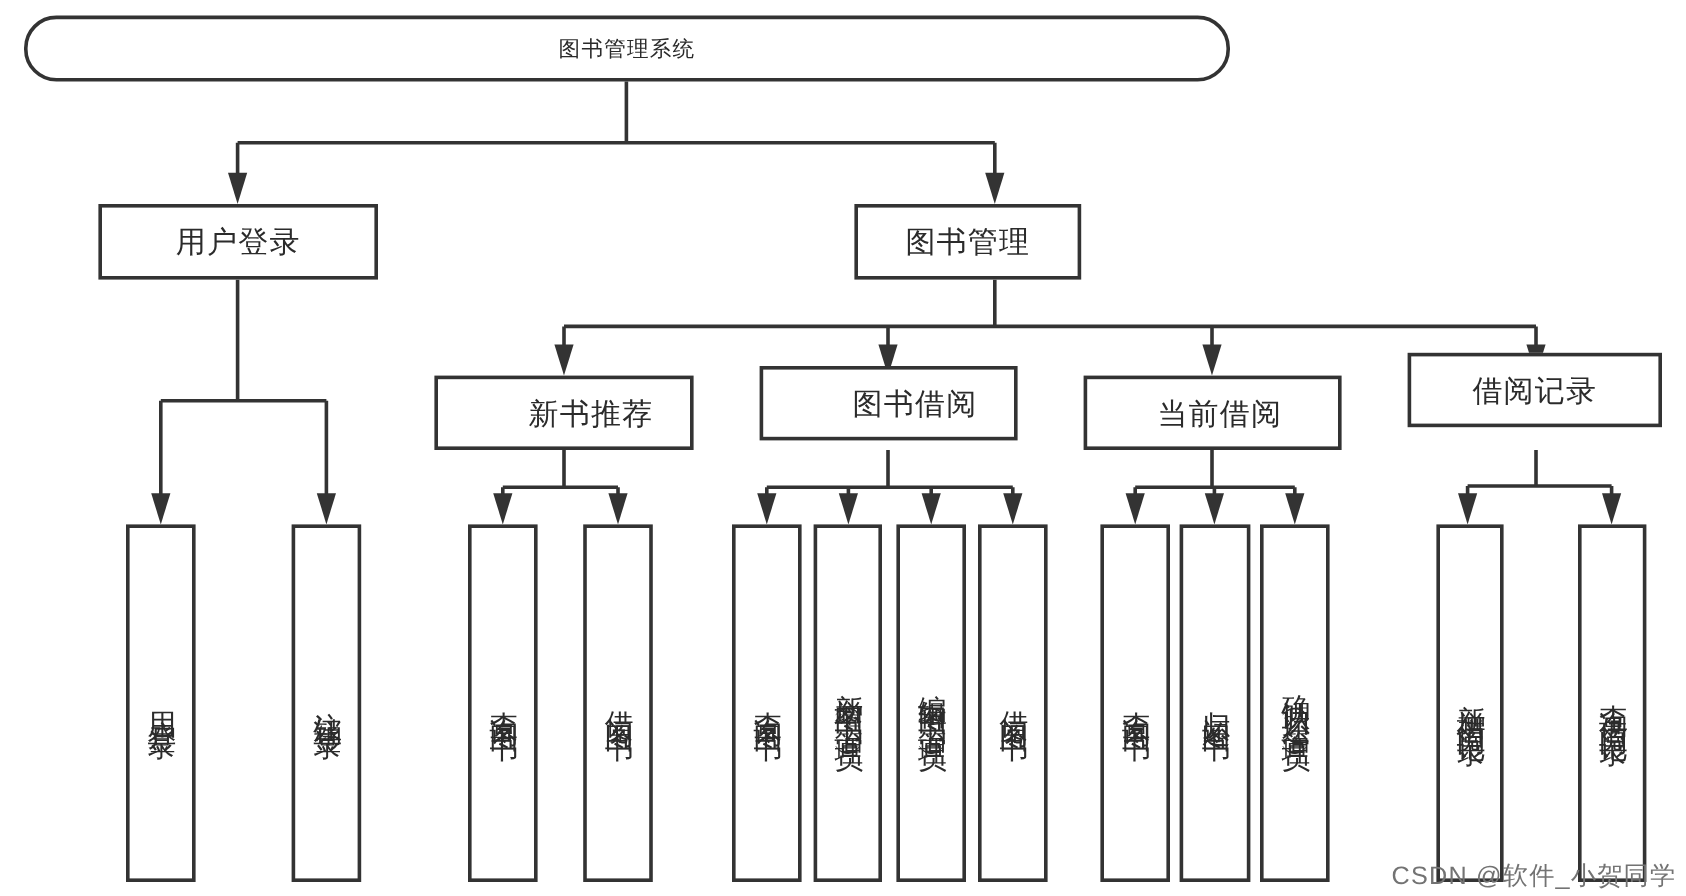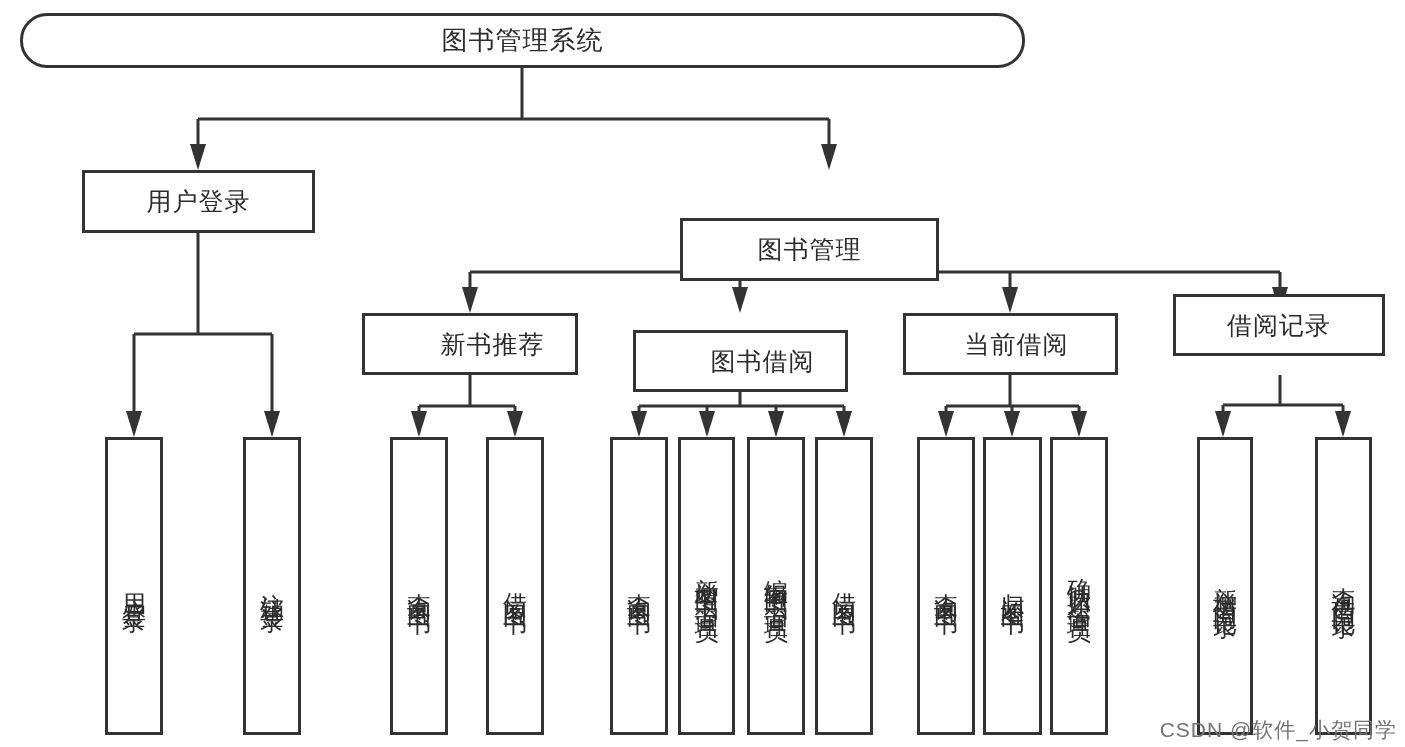--- a/index.html
+++ b/index.html
@@ -20,37 +20,37 @@
   .node {
     position: absolute;
     border: 3px solid #333333;
     background: #ffffff;
     display: flex;
     align-items: center;
     justify-content: center;
     color: #2b2b2b;
   }
   .h-node { font-size: 25px; letter-spacing: 1px; }
-  .root-node { font-size: 26px; letter-spacing: 1px; border-radius: 27px; }
+  .root-node { font-size: 18px; letter-spacing: 1px; border-radius: 27px; }
   .v-node span {
     writing-mode: vertical-rl;
     text-orientation: mixed;
     font-size: 24px;
     line-height: 1;
     letter-spacing: 6px;
     white-space: nowrap;
   }
   
   .n-root   { left: 20px;  top: 13px;  width: 1005px; height: 55px; }
   
   .n-login  { left: 82px;  top: 170px; width: 233px; height: 63px; }
-  .n-mgmt   { left: 680px; top: 170px; width: 259px; height: 63px; margin-top: 48px; }
+  .n-mgmt   { left: 712px; top: 170px; width: 189px; height: 63px; }
   
   .n-rec    { left: 362px;  top: 313px; width: 216px; height: 62px; padding-left: 45px; }
-  .n-bor    { left: 633px;  top: 330px; width: 215px; height: 62px; padding-left: 44px; }
+  .n-bor    { left: 633px;  top: 305px; width: 215px; height: 62px; padding-left: 44px; }
   .n-cur    { left: 903px;  top: 313px; width: 215px; height: 62px; padding-left: 12px; }
   .n-hist   { left: 1173px; top: 294px; width: 212px; height: 62px; }
   
   .leaf { top: 437px; height: 298px; }
   .n-l1  { left: 105px;  width: 58px; }
   .n-l2  { left: 243px;  width: 58px; }
   .n-l3  { left: 390px;  width: 58px; }
   .n-l4  { left: 486px;  width: 58px; }
   .n-l5  { left: 610px;  width: 58px; }
   .n-l6  { left: 678px;  width: 57px; }

